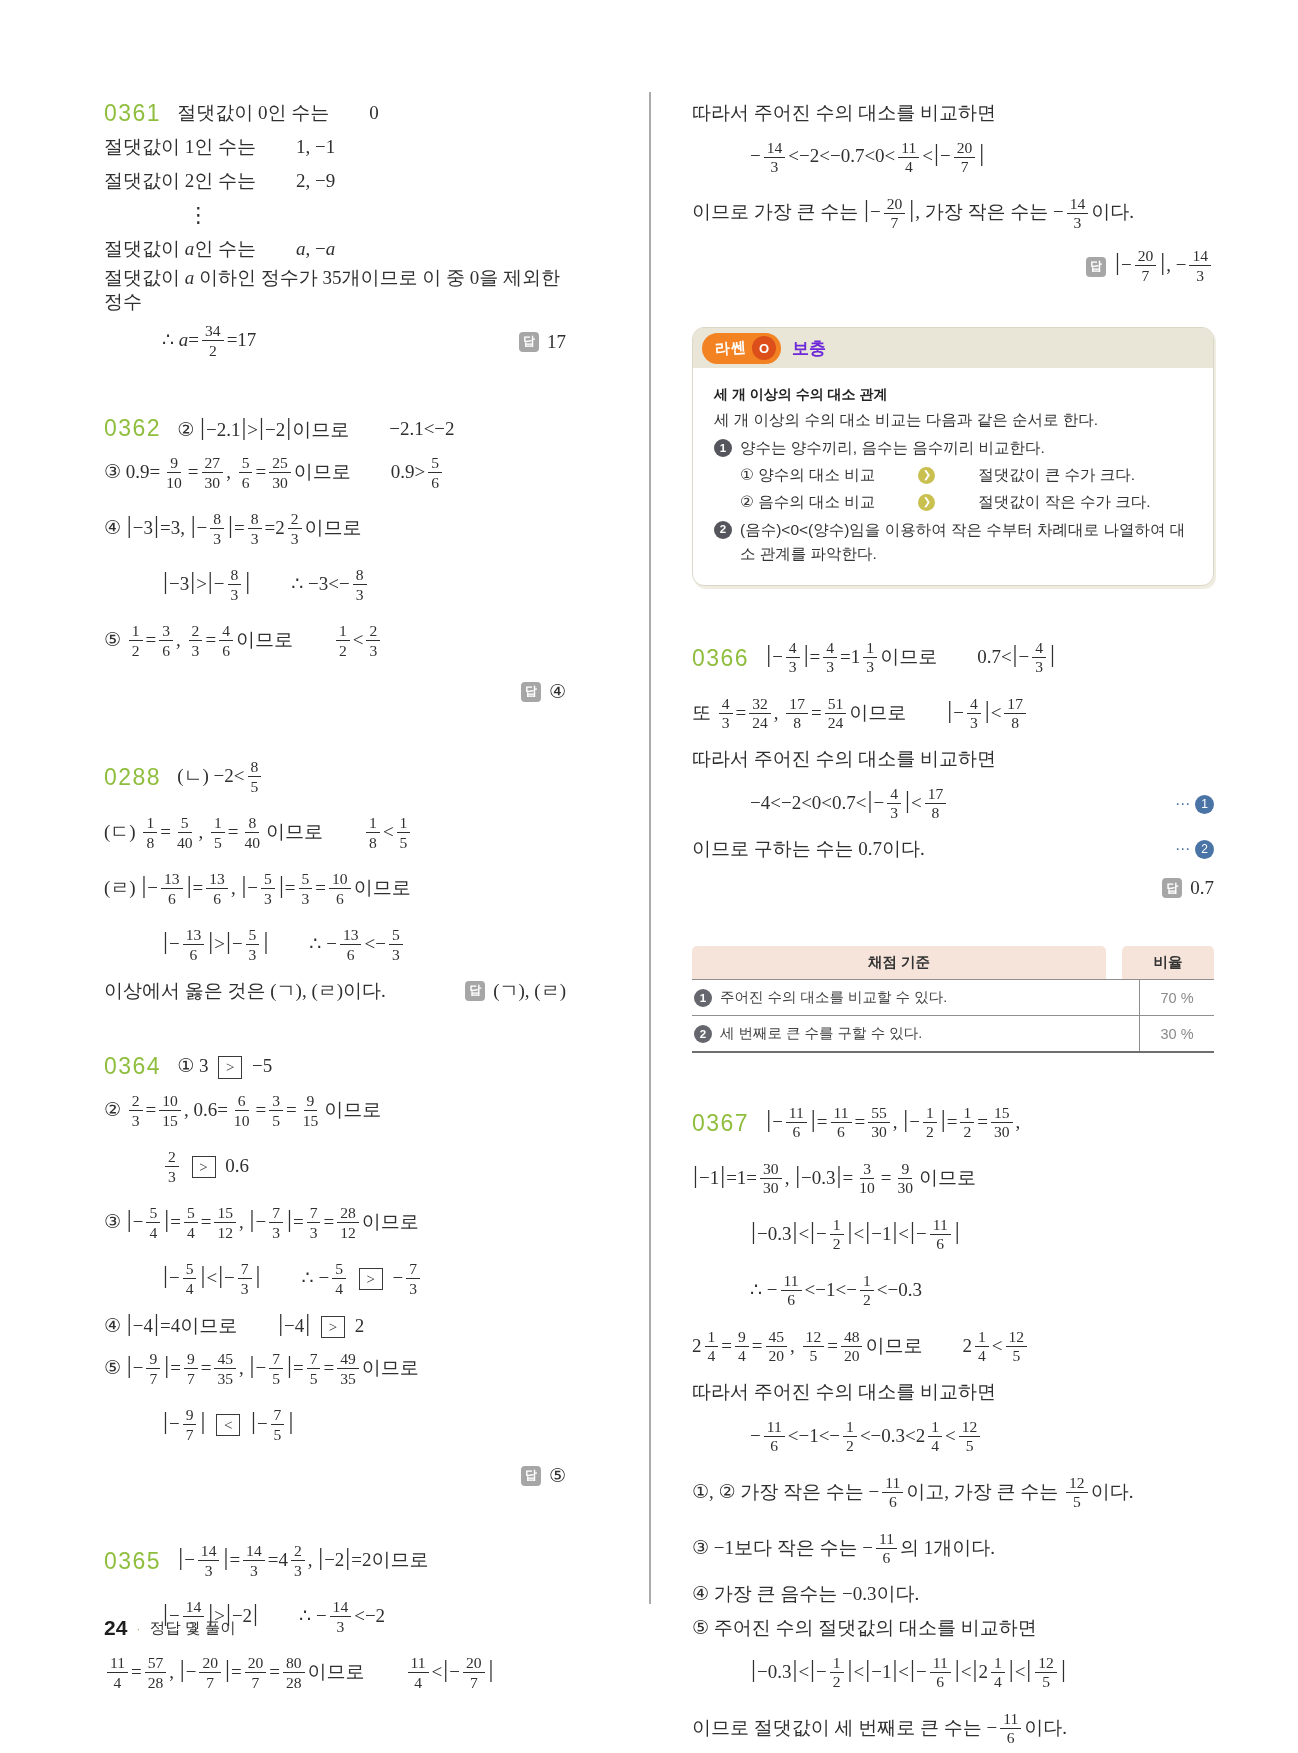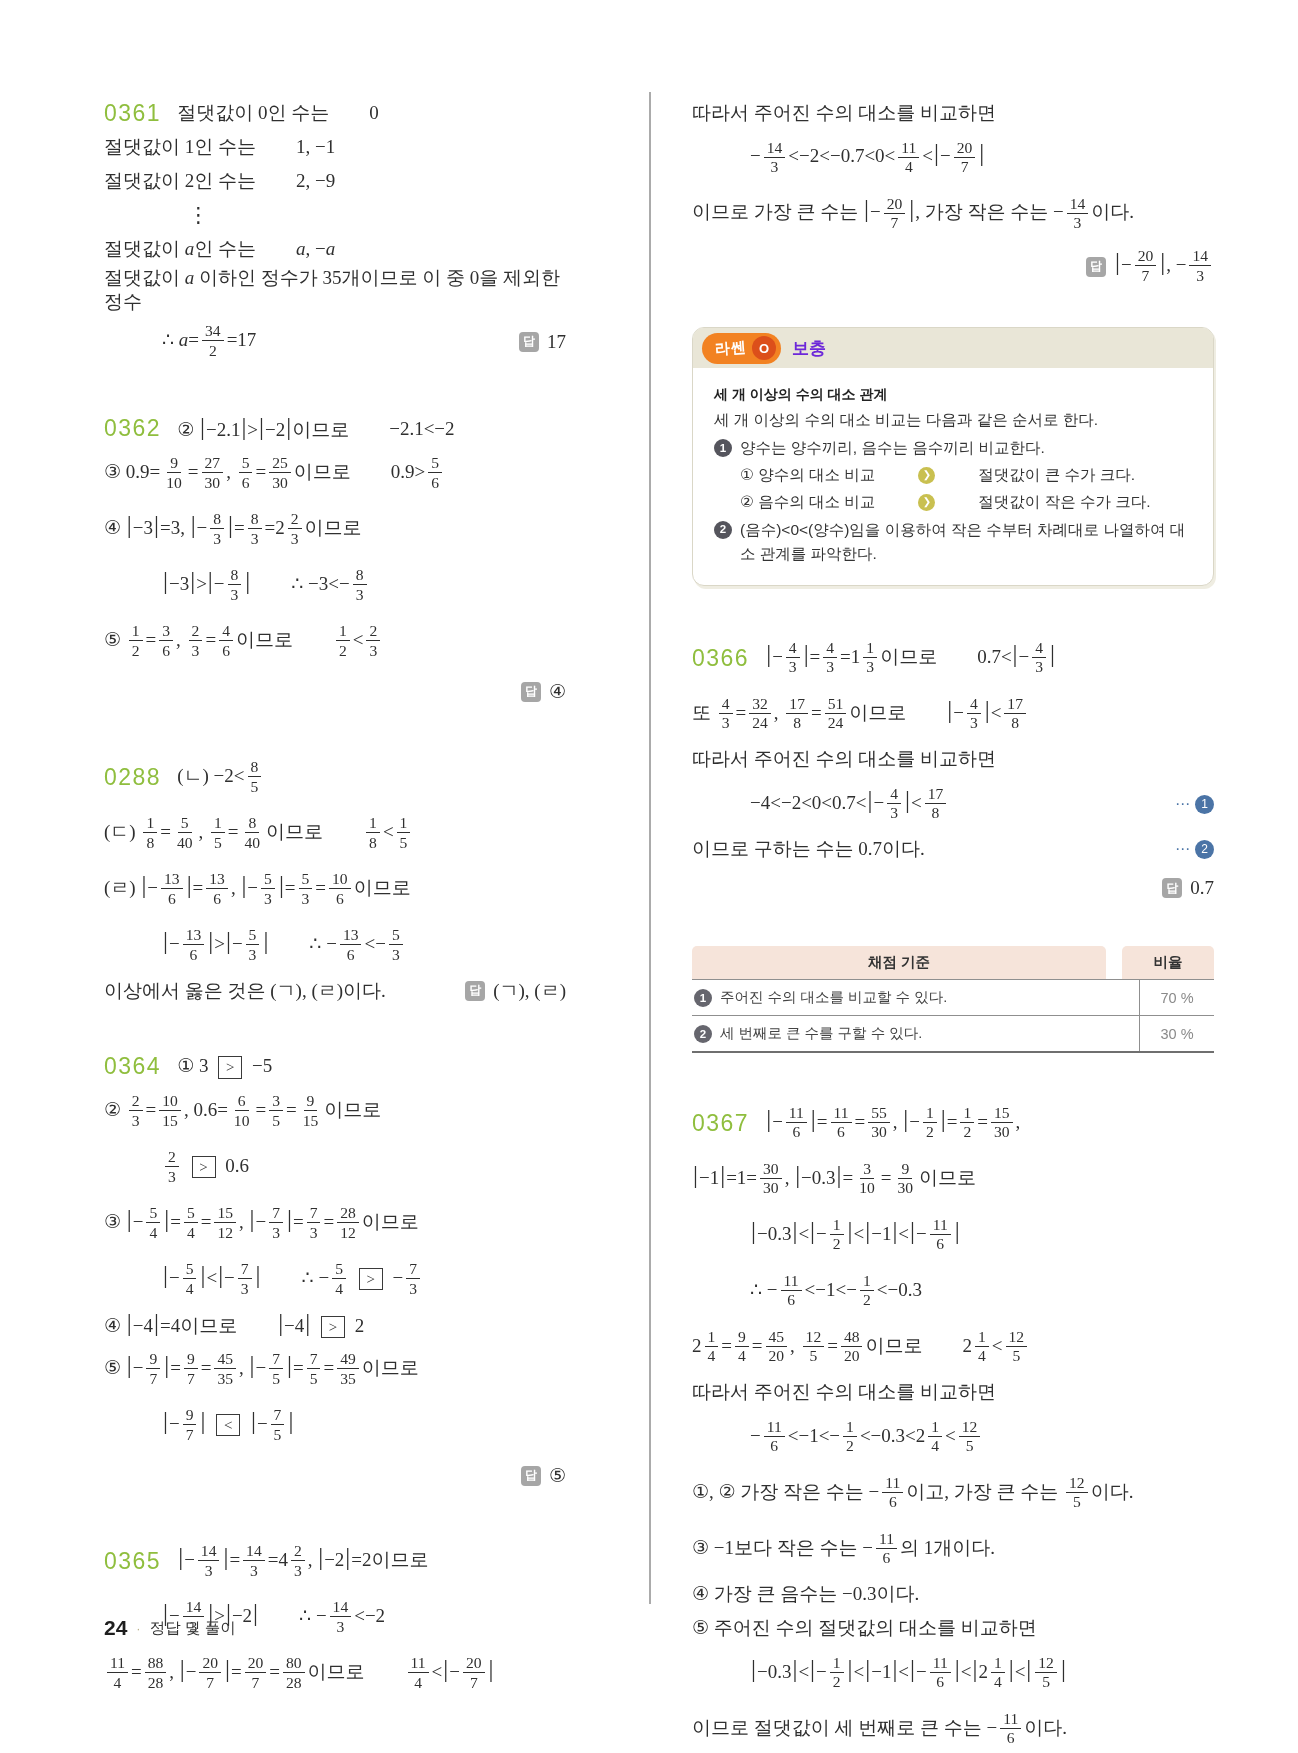--- a/index.html
+++ b/index.html
@@ -392,21 +392,21 @@
           <span class="tab">∴ −<span class="frac">
               <span class="fn">14</span>
               <span class="fd">3</span>
             </span>&lt;−2</span>
         </div>
         <div class="line tall">
           <span class="main"><span class="frac">
               <span class="fn">11</span>
               <span class="fd">4</span>
             </span>=<span class="frac">
-              <span class="fn">88</span>
+              <span class="fn">57</span>
               <span class="fd">28</span>
             </span>, <span class="vb">|</span>−<span class="frac">
               <span class="fn">20</span>
               <span class="fd">7</span>
             </span><span class="vb">|</span>=<span class="frac">
               <span class="fn">20</span>
               <span class="fd">7</span>
             </span>=<span class="frac">
               <span class="fn">80</span>
               <span class="fd">28</span>

